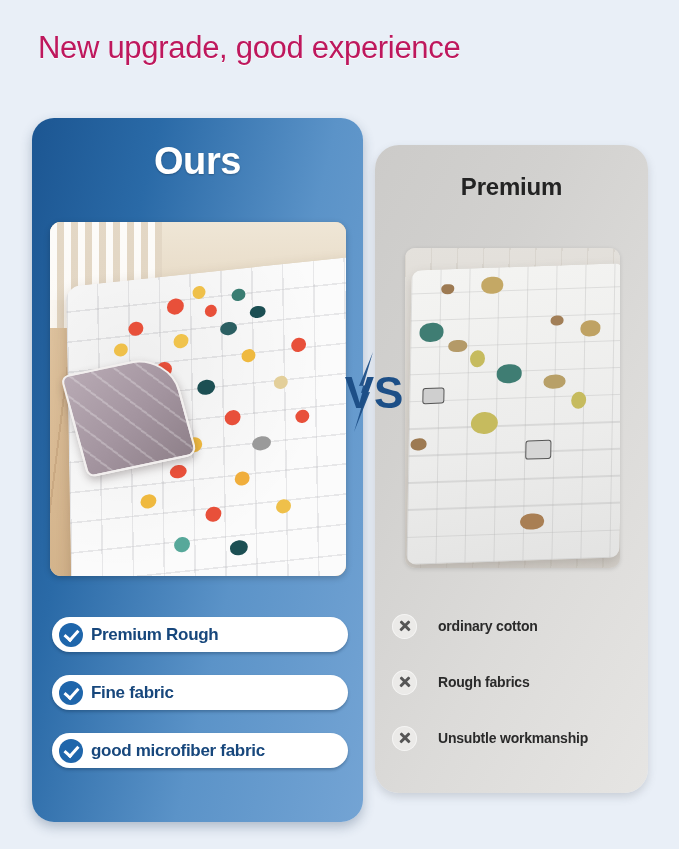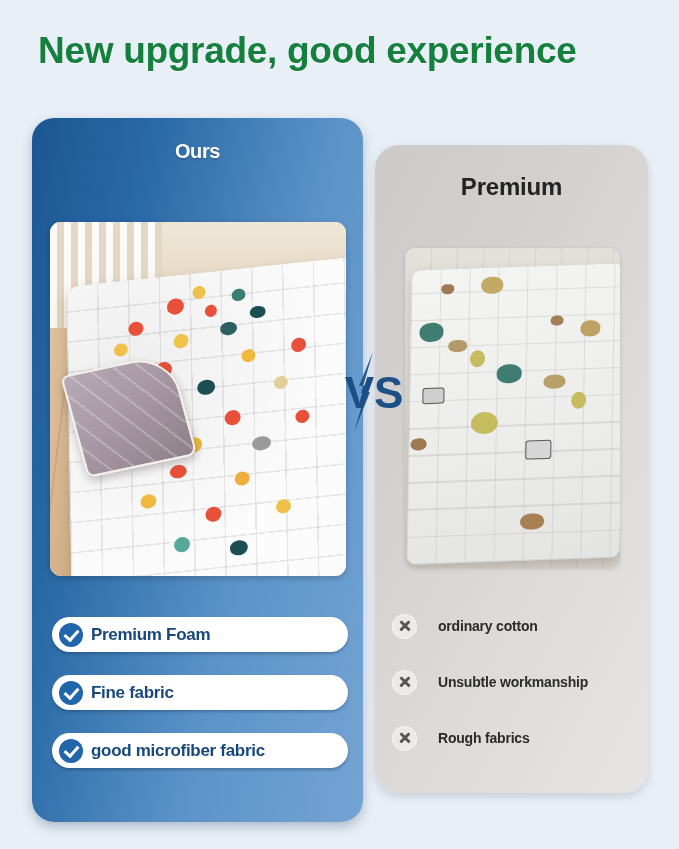--- a/index.html
+++ b/index.html
@@ -7,22 +7,22 @@
     width:679px; height:849px;
     background:#e9eff7;
     font-family:"Liberation Sans", sans-serif;
     overflow:hidden;
   }
   .page{ position:relative; width:679px; height:849px; background:#e9eff7; }
 
   
   .title{
     position:absolute; left:38px; top:30px;
-    font-size:37px; font-weight:bold; letter-spacing:-0.3px;
-    color:#15803d;
+    font-size:31px; font-weight:normal; letter-spacing:-0.3px;
+    color:#be185d;
     text-shadow:0 1px 0 rgba(255,255,255,.85);
     white-space:nowrap;
   }
 
   
   .panel-others{
     position:absolute; left:375px; top:145px;
     width:273px; height:648px;
     border-radius:24px;
     background:linear-gradient(118deg,#cccbc9 0%,#d2d1cf 30%,#dcdbd9 62%,#e6e5e3 100%);
@@ -61,21 +61,21 @@
   
   .panel-ours{
     position:absolute; left:32px; top:118px;
     width:331px; height:704px;
     border-radius:22px;
     background:linear-gradient(103deg,#1c5692 0%,#2a6aa7 26%,#5b93c8 62%,#74a4d4 100%);
     box-shadow:0 5px 12px rgba(40,65,100,.3);
   }
   .ours-head{
     position:absolute; left:0; top:22px; width:100%;
-    text-align:center; font-size:20px; font-weight:bold; color:#ffffff;
+    text-align:center; font-size:38px; font-weight:bold; color:#ffffff;
     letter-spacing:-0.4px;
     text-shadow:0 1px 2px rgba(0,0,0,.25);
   }
   .photo-ours{
     position:absolute; left:18px; top:104px;
     width:296px; height:354px;
     border-radius:11px; overflow:hidden;
     background:#e6d9c6;
     box-shadow:0 2px 6px rgba(0,0,0,.22);
   }
@@ -221,25 +221,25 @@
       </div>
     </div>
 
     <div class="others-list">
       <div class="other-row">
         <span class="x-circle"></span>
         <span class="other-label">ordinary cotton</span>
       </div>
       <div class="other-row">
         <span class="x-circle"></span>
-        <span class="other-label">Unsubtle workmanship</span>
+        <span class="other-label">Rough fabrics</span>
       </div>
       <div class="other-row">
         <span class="x-circle"></span>
-        <span class="other-label">Rough fabrics</span>
+        <span class="other-label">Unsubtle workmanship</span>
       </div>
     </div>
   </div>
 
   <div class="panel-ours">
     <div class="ours-head">Ours</div>
 
     <div class="photo-ours">
       <div class="scene">
         <div class="o-wood"></div>
@@ -273,21 +273,21 @@
           <div class="motif" style="left:35%;top:80%;width:16px;height:15px;background:#57a89a;"></div>
           <div class="motif" style="left:54%;top:83%;width:18px;height:15px;background:#1c4f53;"></div>
           <div class="o-fold"></div>
         </div>
       </div>
     </div>
 
     <div class="ours-list">
       <div class="pill">
         <span class="check-circle"></span>
-        <span class="pill-label">Premium Foam</span>
+        <span class="pill-label">Premium Rough</span>
       </div>
       <div class="pill">
         <span class="check-circle"></span>
         <span class="pill-label">Fine fabric</span>
       </div>
       <div class="pill">
         <span class="check-circle"></span>
         <span class="pill-label">good microfiber fabric</span>
       </div>
     </div>

